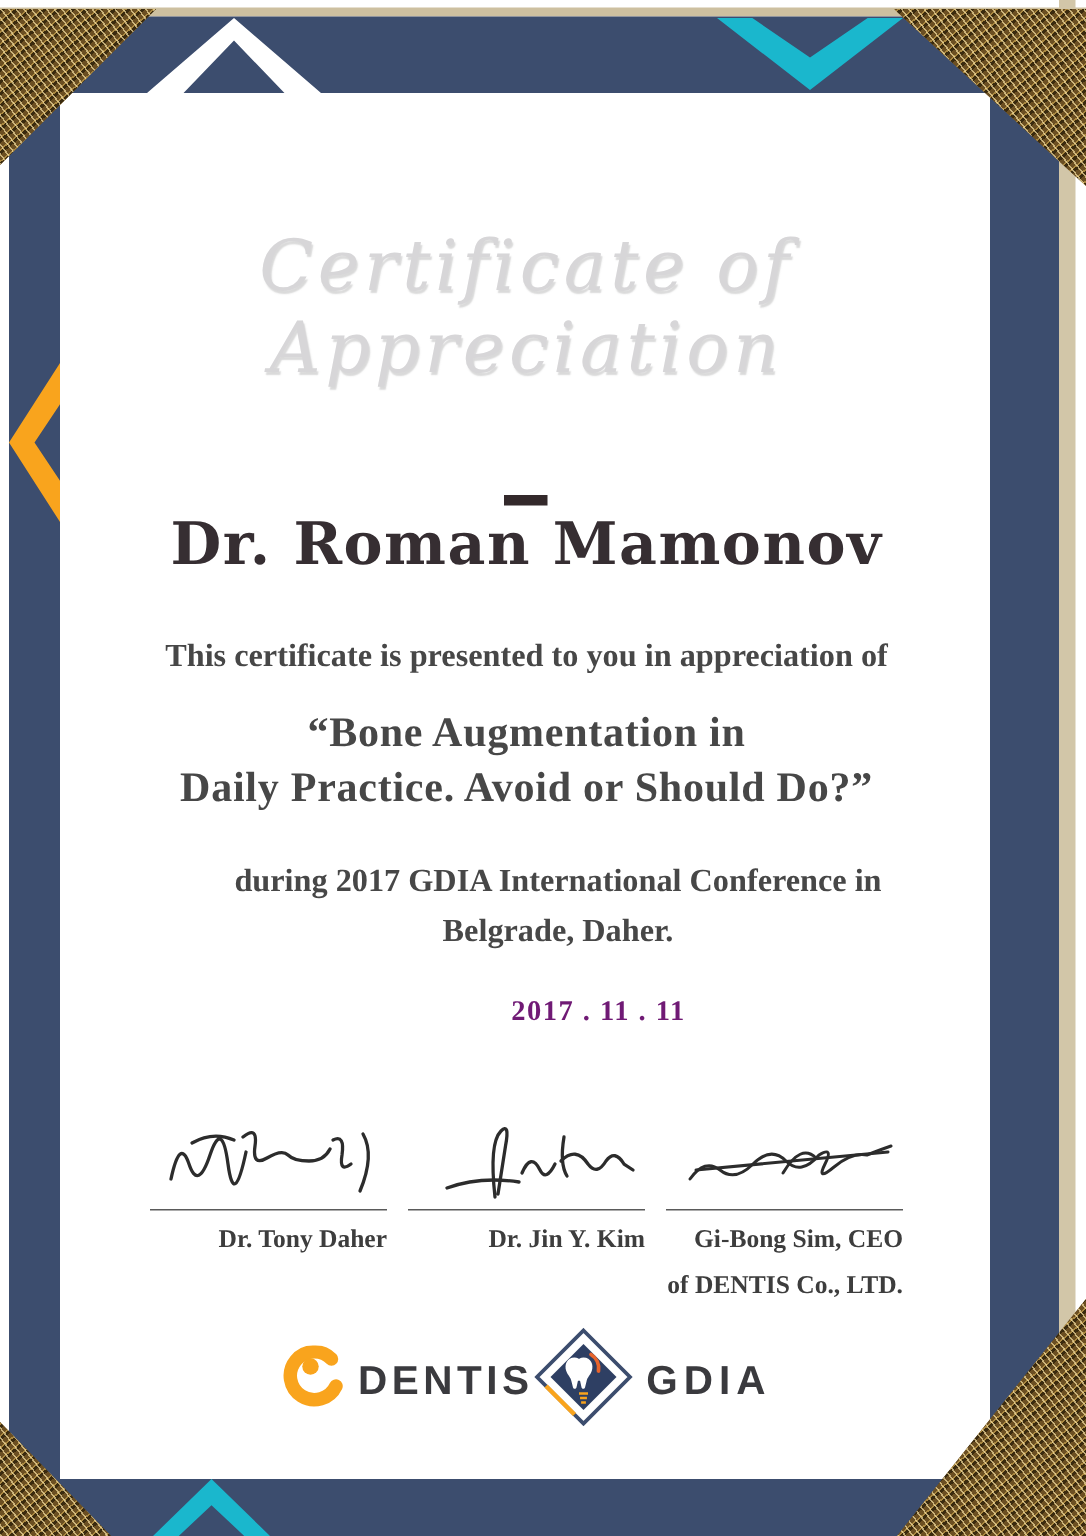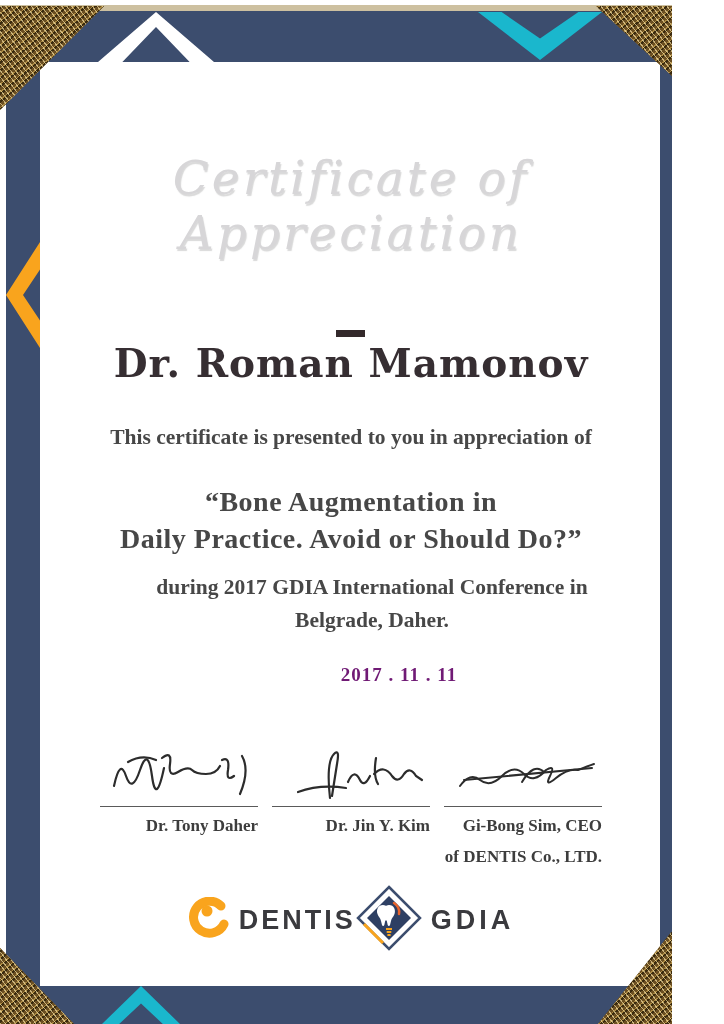--- a/index.html
+++ b/index.html
@@ -1,17 +1,17 @@
 <!DOCTYPE html>
 <html><head>
 <meta charset="utf-8">
 <style>
   html,body{margin:0;padding:0;background:#ffffff;}
   #canvas{
-    position:relative;width:672px;height:1024px;overflow:hidden;
+    position:relative;width:724px;height:1024px;overflow:hidden;
     background:#ffffff;font-family:"Liberation Serif",serif;
   }
   
   .edge-top{position:absolute;left:0;top:5px;width:724px;height:6px;background:#cdc0a0;}
   .edge-right{position:absolute;left:706px;top:0;width:11px;height:1024px;background:#d2c6a8;}
   
   .frame{position:absolute;background:#3c4d6e;}
   .frame-top{left:6px;top:11px;width:700px;height:51px;}
   .frame-left{left:6px;top:11px;width:34px;height:1013px;}
   .frame-right{left:660px;top:11px;width:46px;height:1013px;}
@@ -44,21 +44,21 @@
     top:150px;font-family:"DejaVu Serif",serif;font-style:italic;
     font-size:47px;letter-spacing:3px;color:#d7d6d8;
     text-shadow:1px 2px 1px rgba(170,170,170,.45), -1px -1px 0 #ffffff;
   }
   .name-dash{position:absolute;left:336px;top:330px;width:29px;height:7px;background:#33292b;}
   .recipient{
     top:340px;font-family:"DejaVu Serif",serif;font-weight:bold;
     font-size:39px;color:#362e32;letter-spacing:1px;
   }
   .intro{top:420px;font-size:21.5px;font-weight:bold;color:#474747;line-height:34px;}
-  .lecture{top:483px;font-size:28px;font-weight:bold;color:#474747;line-height:37px;letter-spacing:.5px;}
+  .lecture{top:470px;font-size:28px;font-weight:bold;color:#474747;line-height:37px;letter-spacing:.5px;}
   .event{top:571px;font-size:21.5px;font-weight:bold;color:#474747;line-height:33px;margin-left:21px;}
   .date{top:664px;font-size:19px;font-weight:bold;color:#701a75;letter-spacing:1px;margin-left:48px;}
   
   .sig-row{top:742px;display:flex;justify-content:center;gap:14px;}
   .sig-col{width:158px;display:flex;flex-direction:column;align-items:flex-end;}
   .sig-art{height:62px;display:flex;align-items:flex-end;}
   .sig-line{width:100%;border-top:1.5px solid #5a5a5a;margin-top:2px;}
   .sig-name{margin-top:8px;font-size:17px;font-weight:bold;color:#3d3d3d;line-height:21px;}
   
   .logo-row{top:878px;display:flex;justify-content:center;align-items:center;height:84px;}

